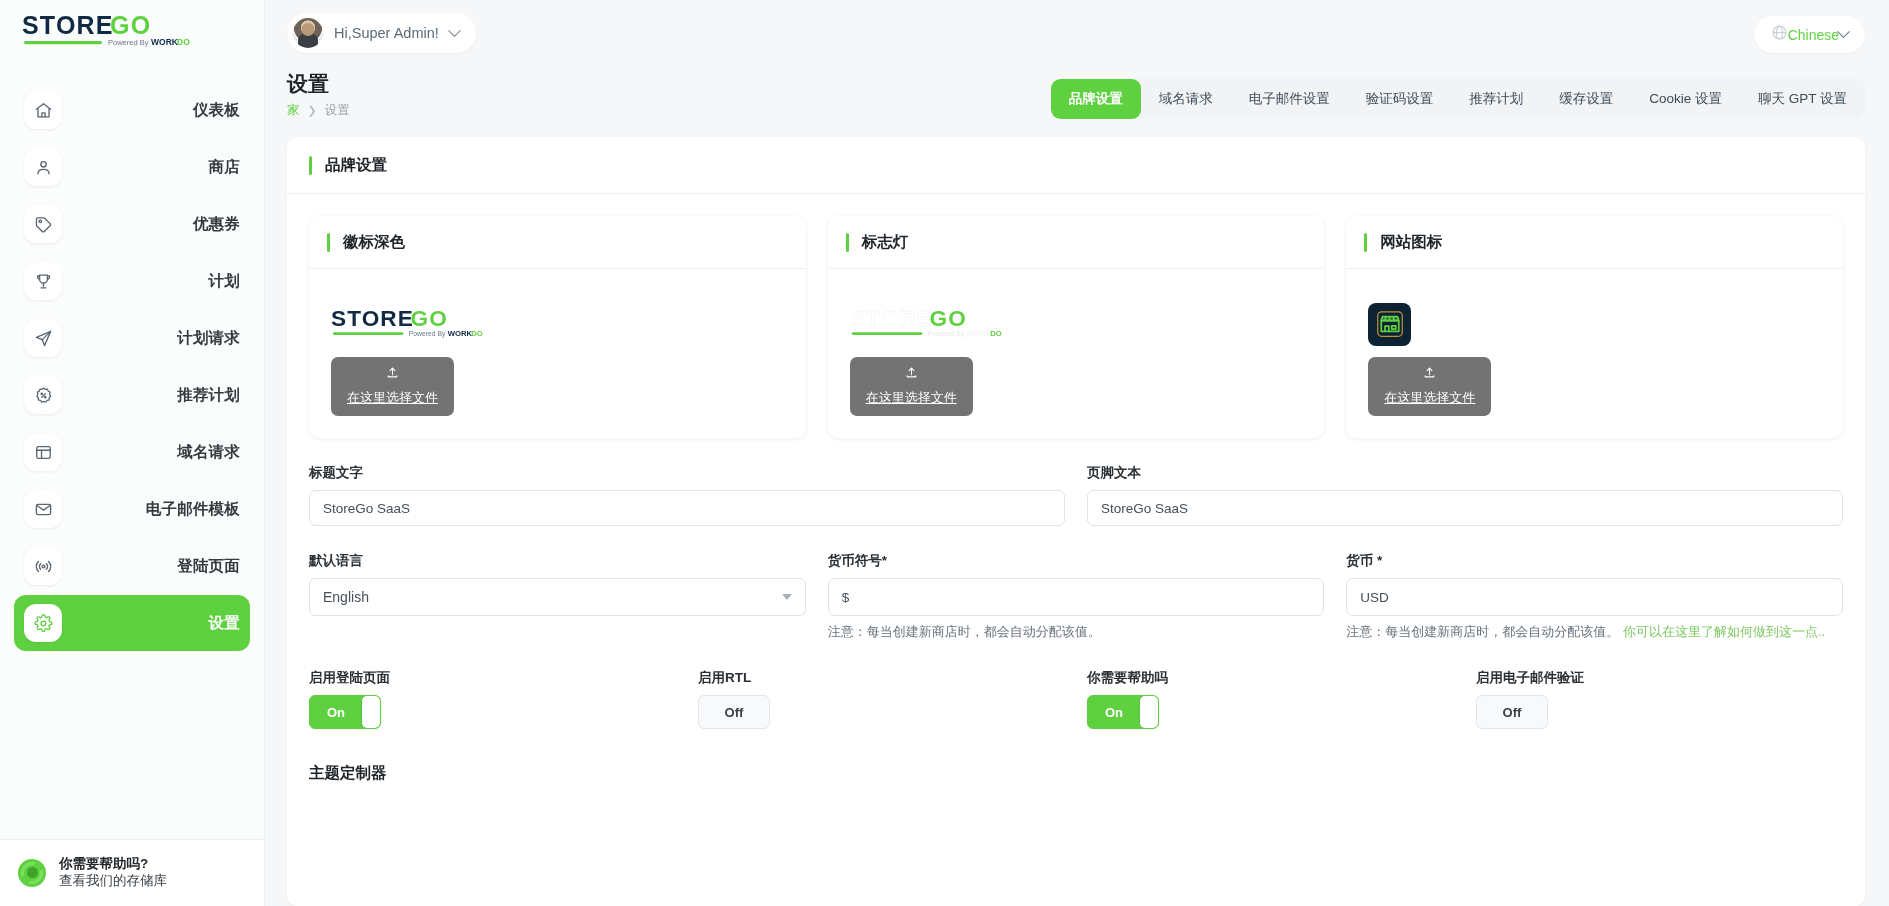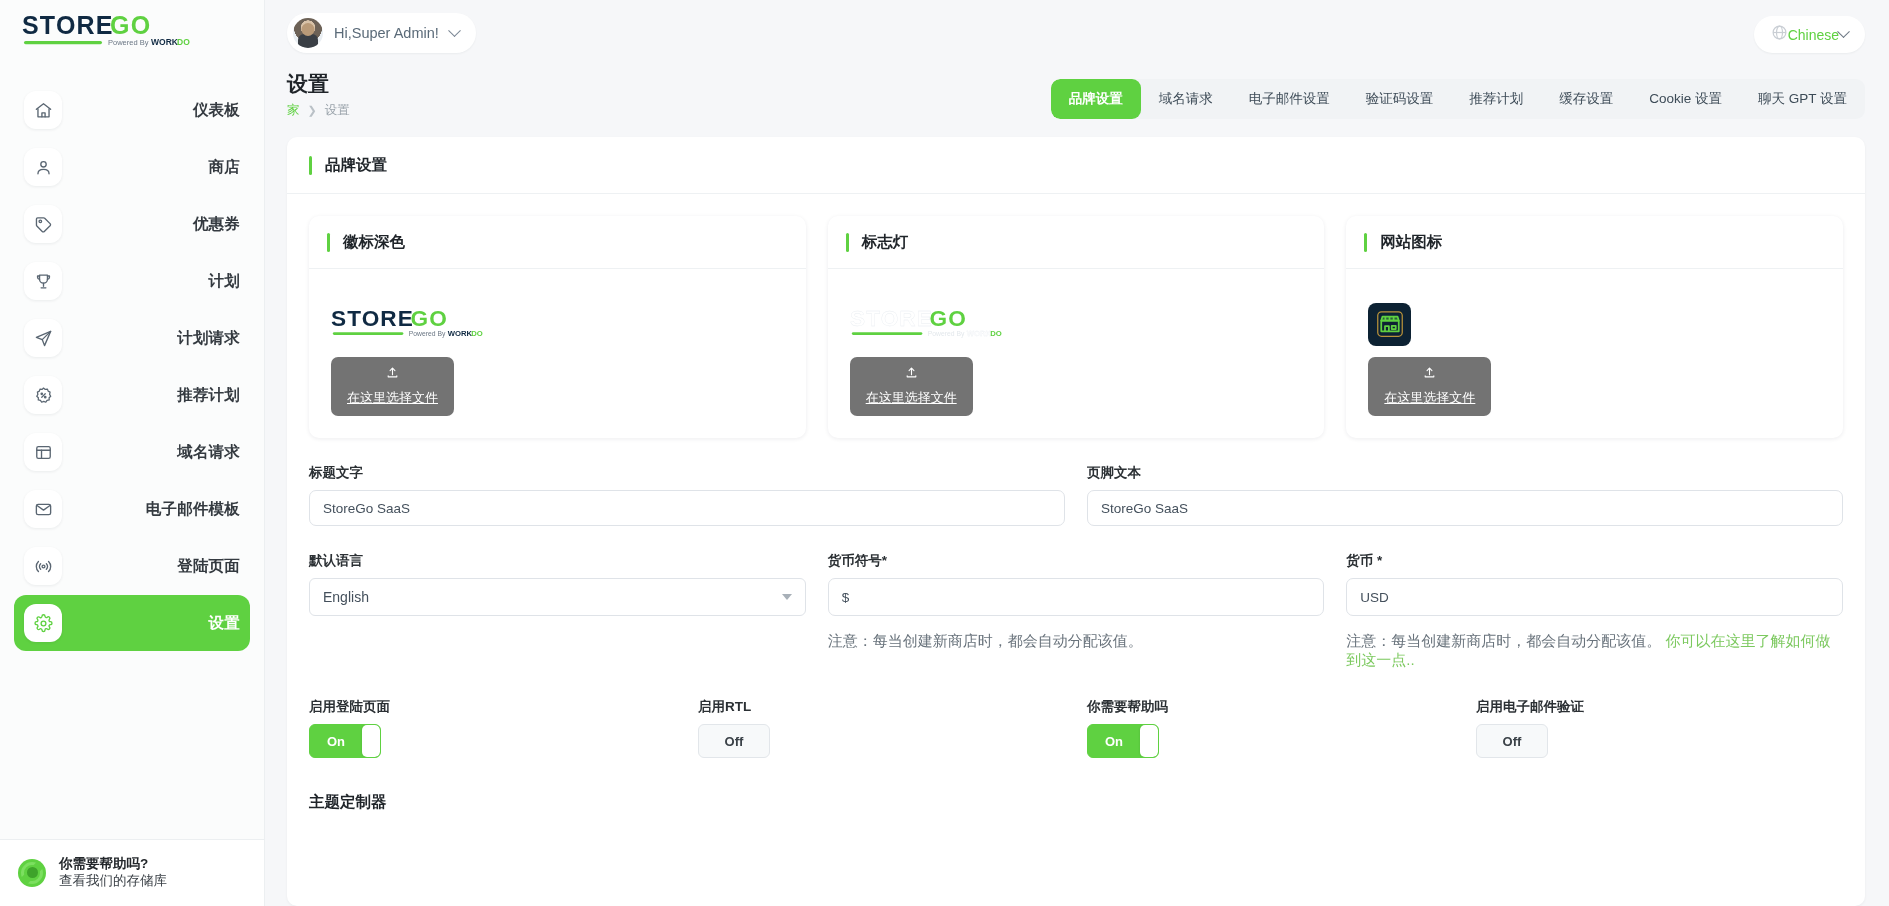--- a/index.html
+++ b/index.html
@@ -191,21 +191,21 @@
   .finput::placeholder { color: #44505c; }
   .fselect {
     width: 100%; height: 38px;
     border: 1px solid #dfe3e8; border-radius: 6px;
     padding: 0 13px; font-size: 14px; color: #44505c;
     background: #ffffff; font-family: inherit;
     display: flex; align-items: center; justify-content: space-between;
     cursor: pointer;
   }
   .sel-caret { width:0;height:0;border-left:5px solid transparent;border-right:5px solid transparent;border-top:6px solid #a8b0b8; }
-  .fhint { font-size: 15px; color: #69737c; margin-top: 16px; }
+  .fhint { font-size: 13px; color: #69737c; margin-top: 7px; }
   .fhint a { color: #7cc95f; text-decoration: none; cursor: pointer; }
 
   
   .trow { display: flex; gap: 22px; margin-top: 28px; }
   .tcol { flex: 1 1 0; min-width: 0; }
   .tlabel { font-size: 13.5px; font-weight: 700; color: #2b3034; margin-bottom: 8px; display: block; }
   .switch {
     width: 72px; height: 34px; border-radius: 6px;
     display: flex; align-items: stretch; cursor: pointer;
     border: 1px solid #e2e6ea; overflow: hidden; background: #f7f9fa;

